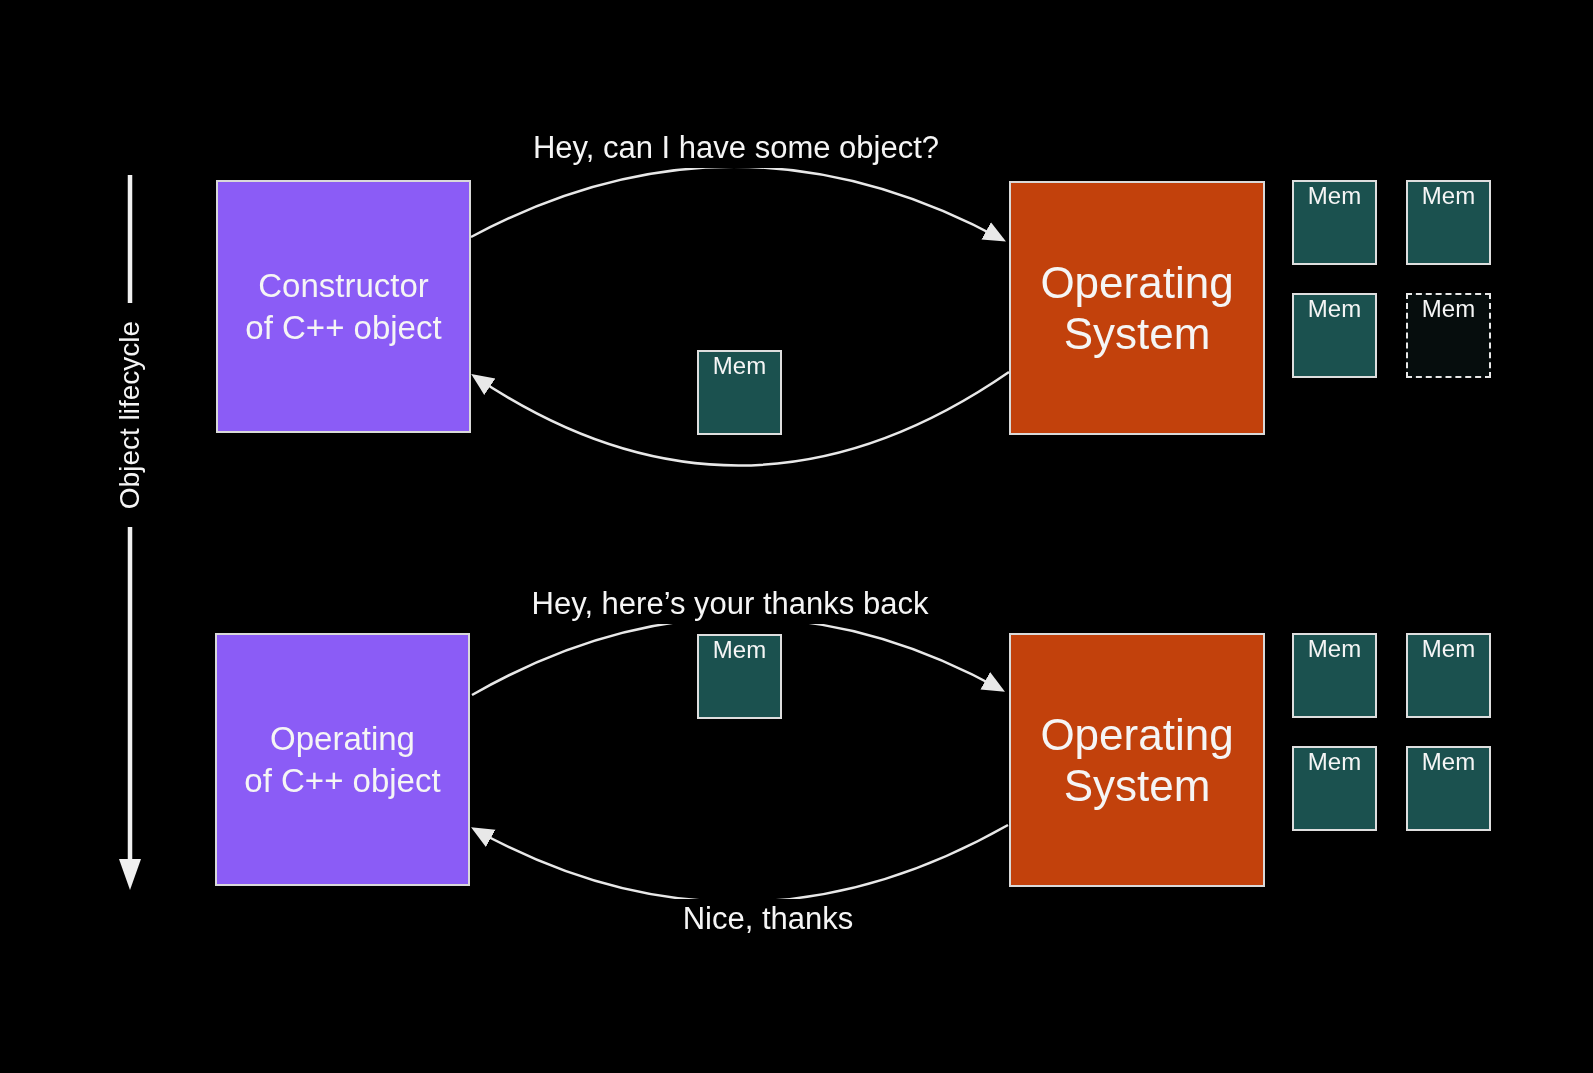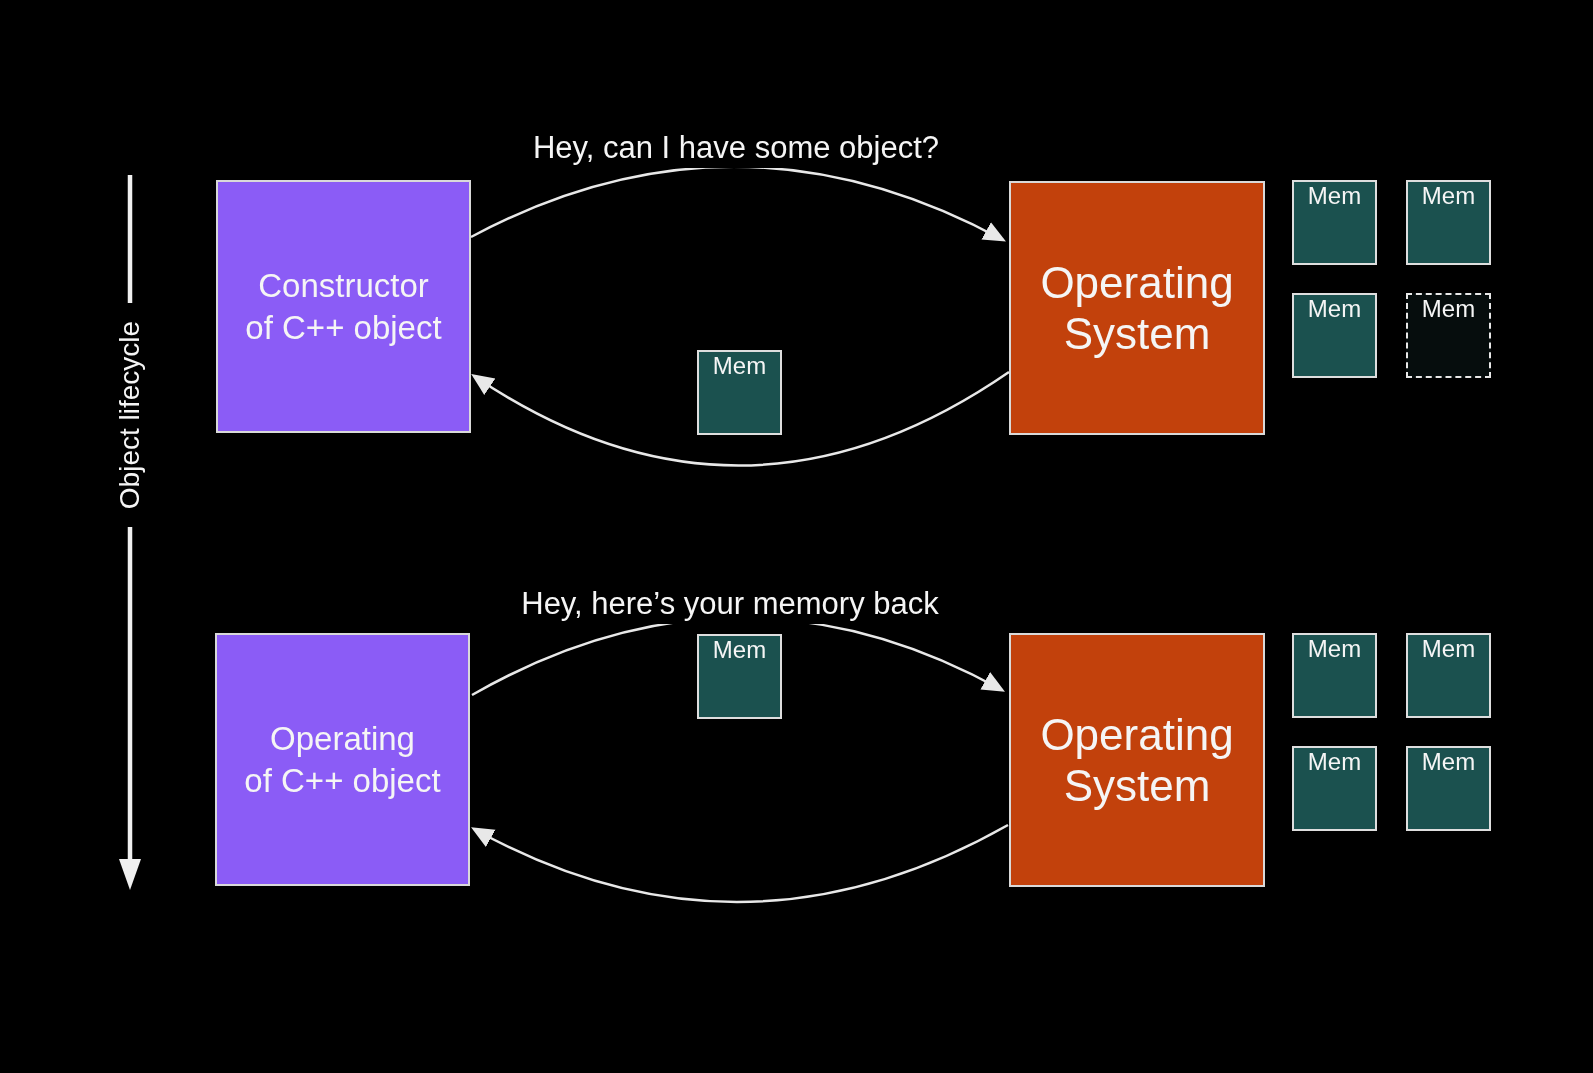--- a/index.html
+++ b/index.html
@@ -174,22 +174,23 @@
   <div class="box actor-box" id="destructor-box">
     <div>Operating</div>
     <div>of C++ object</div>
   </div>
 
   <div class="box os-box" id="os-box-bottom">
     <div>Operating</div>
     <div>System</div>
   </div>
 
-  <div class="msg-label" id="msg-request-bottom">Hey, here’s your memory back</div>
-
+  <div class="msg-label" id="msg-request-bottom">Hey, here’s your thanks back</div>
+
+  <div class="msg-label" id="msg-response-bottom">Nice, thanks</div>
 
   <div class="mem-chip" id="transfer-chip-bottom">
     <span>Mem</span>
   </div>
 
   <div class="mem-chip" id="mem-b-0">
     <span>Mem</span>
   </div>
   <div class="mem-chip" id="mem-b-1">
     <span>Mem</span>

